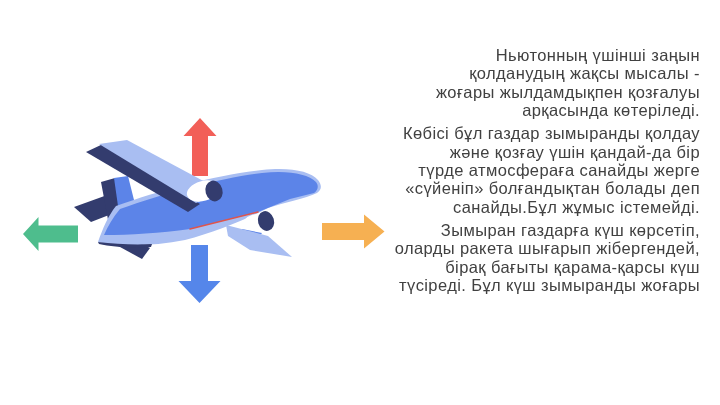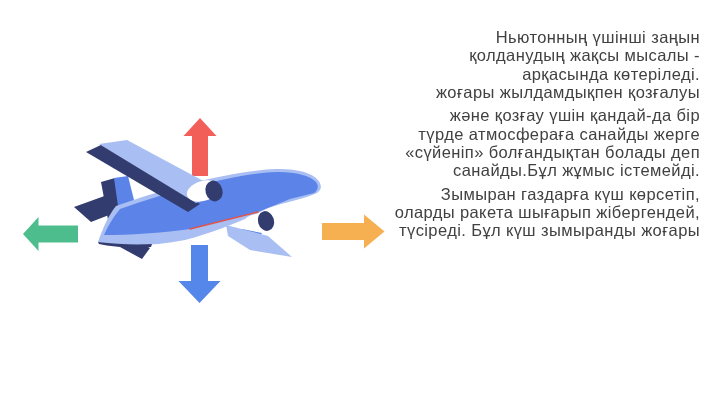--- a/index.html
+++ b/index.html
@@ -5,21 +5,21 @@
   html,body{margin:0;padding:0;}
   body{width:720px;height:405px;overflow:hidden;background:var(--slide_bg,#ffffff);}
   .slide{
     position:relative;width:720px;height:405px;
     background:var(--slide_bg,#ffffff);
     overflow:hidden;
     font-family:"Liberation Sans","DejaVu Sans",sans-serif;
   }
   .illustration{position:absolute;left:0;top:100px;width:400px;height:215px;}
   .text-block{
-    position:absolute;top:28px;right:20px;width:360px;
+    position:absolute;top:46px;right:20px;width:360px;
     text-align:right;
     font-size:16.5px;line-height:18.35px;letter-spacing:0.4px;
     color:var(--text_color,#414141);
   }
   .para + .para{margin-top:5px;}
   .text-block .line{white-space:nowrap;}
   .f-light{fill:var(--plane_light,#a9bef2);}
   .f-med{fill:var(--plane_medium,#5c84e8);}
   .f-navy{fill:var(--plane_navy,#333c6e);}
   .f-white{fill:var(--nacelle_white,#ffffff);}
@@ -76,29 +76,31 @@
       <path class="f-med" d="M242 129 L262 133 L256 141 L240 137 Z"></path>
 
       <path class="f-light" d="M226 125 L268 136 L292 157 L250 150 L228 136 Z"></path>
     </g>
   </svg>
 
   <div class="text-block">
     <div class="para">
         <div class="line">Ньютонның үшінші заңын</div>
         <div class="line">қолданудың жақсы мысалы -</div>
+        <div class="line">жоғары жылдамдықпен қозғалуы</div>
         <div class="line">арқасында көтеріледі.</div>
-        <div class="line">жоғары жылдамдықпен қозғалуы</div>
       </div>
     <div class="para">
+        <div class="line">Көбісі бұл газдар зымыранды қолдау</div>
         <div class="line">және қозғау үшін қандай-да бір</div>
         <div class="line">түрде атмосфераға санайды жерге</div>
         <div class="line">«сүйеніп» болғандықтан болады деп</div>
         <div class="line">санайды.Бұл жұмыс істемейді.</div>
       </div>
     <div class="para">
         <div class="line">Зымыран газдарға күш көрсетіп,</div>
         <div class="line">оларды ракета шығарып жібергендей,</div>
+        <div class="line">бірақ бағыты қарама-қарсы күш</div>
         <div class="line">түсіреді. Бұл күш зымыранды жоғары</div>
       </div>
   </div>
 
 </div>
 
 </body></html>

